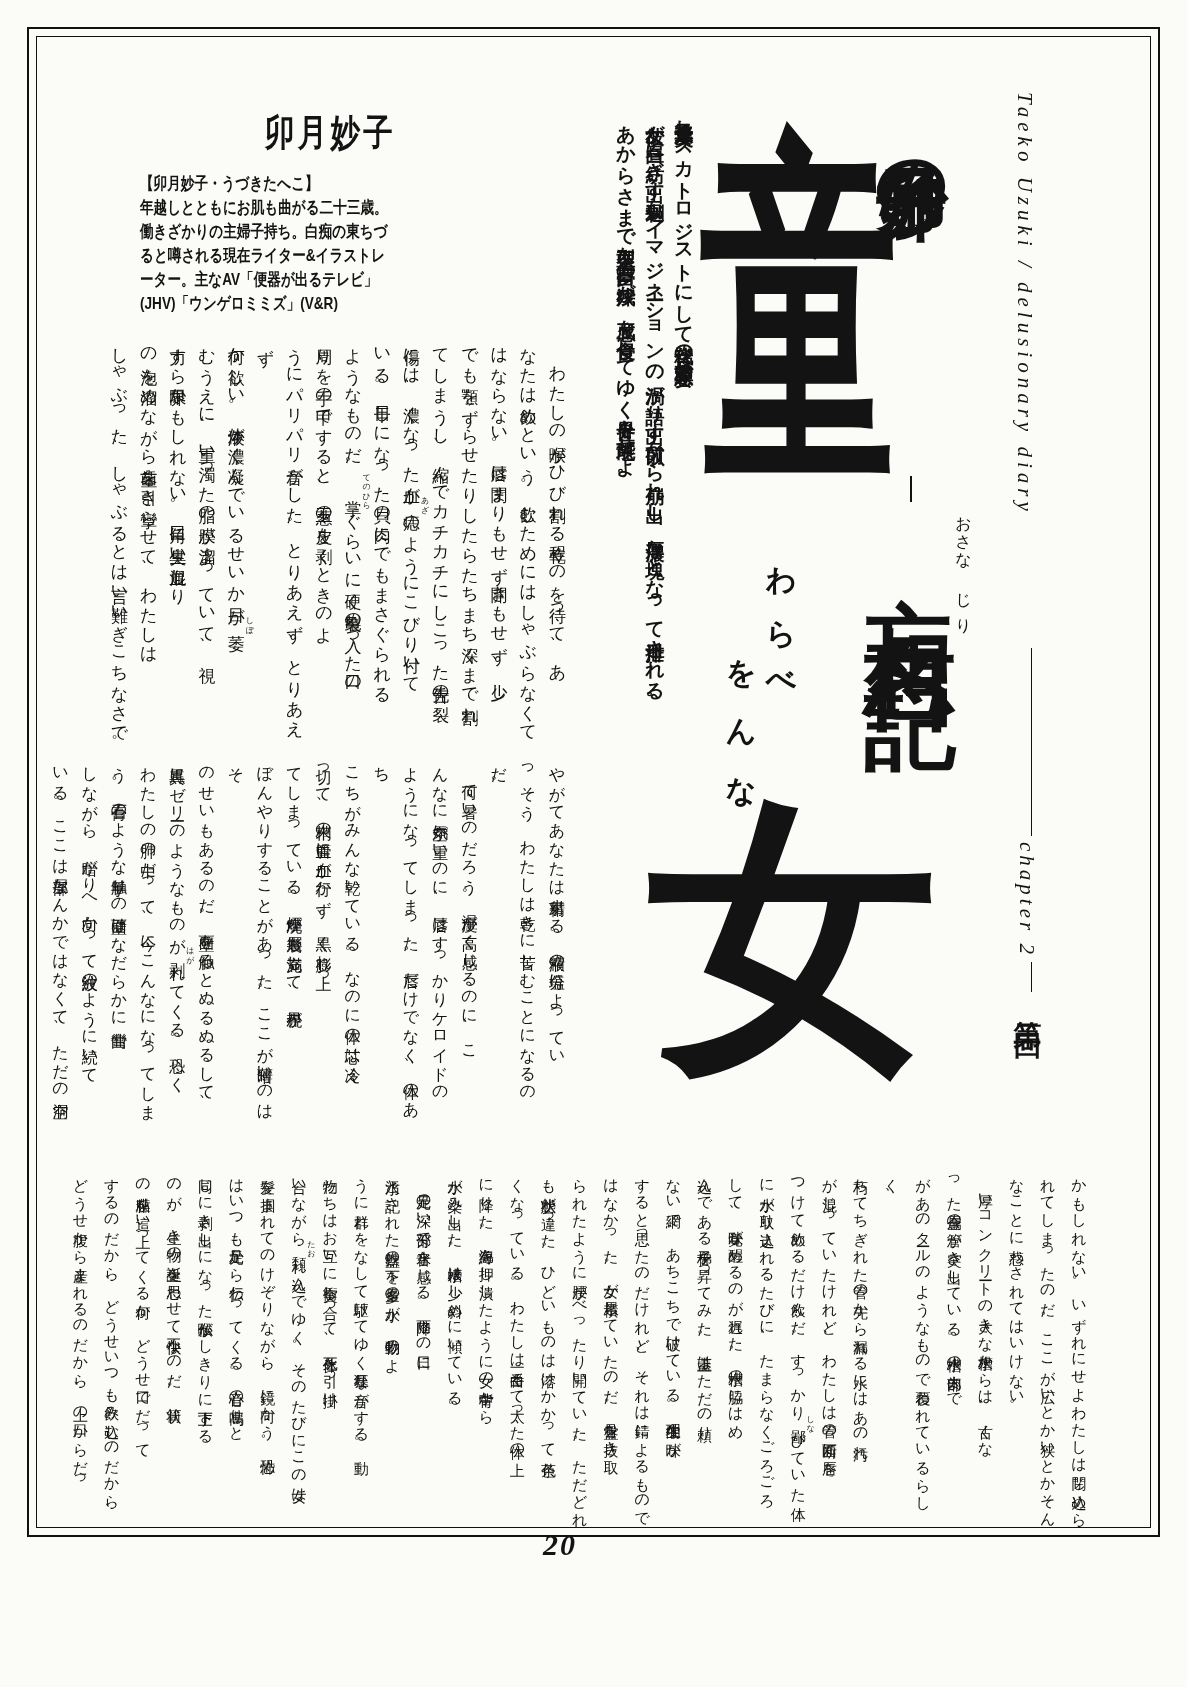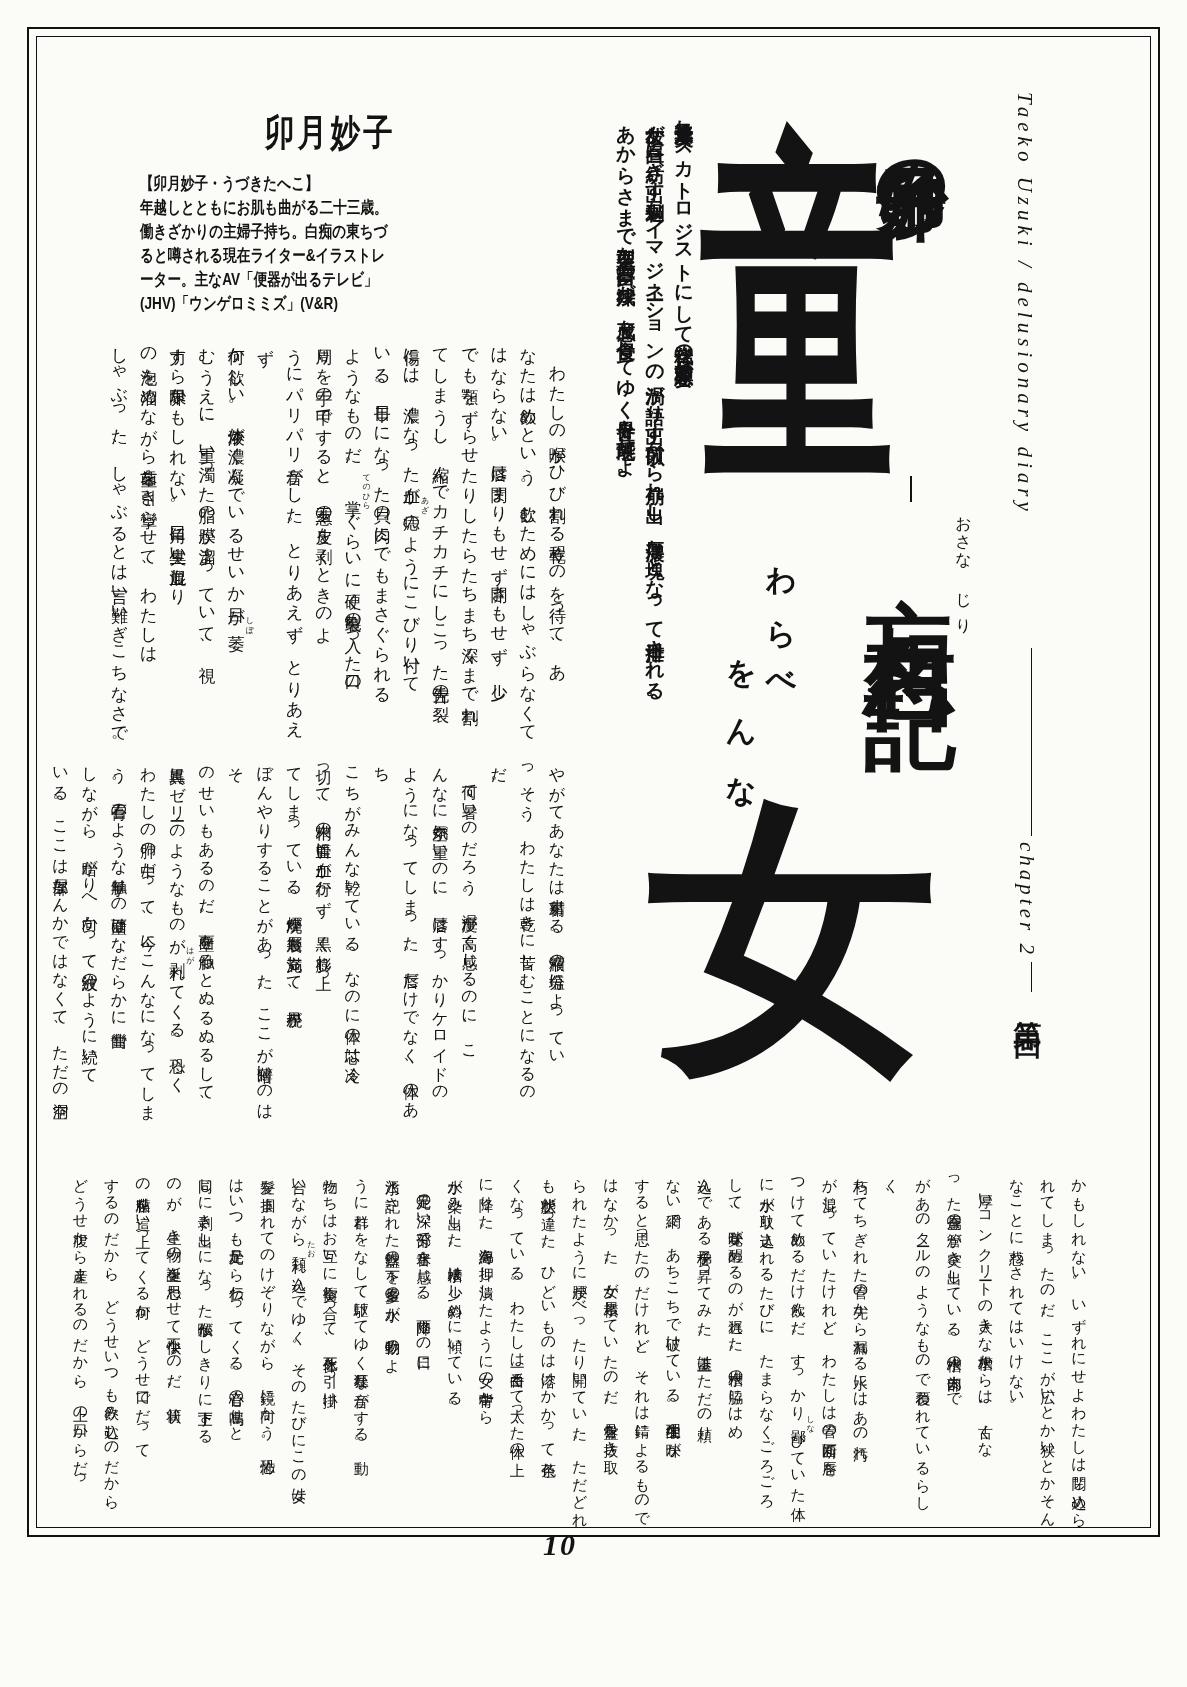--- a/index.html
+++ b/index.html
@@ -144,14 +144,14 @@
 物たちはお互いに衝突し合って、死体を引っ掛け
 合いながら<ruby>頽<rt>たお</rt></ruby>れ込んでゆく。そのたびにこの女は
 髪を掴まれてのけぞりながら、鏡に向かう。恐怖
 はいつも足元から伝わってくる。心音の高鳴りと
 同じに剥き出しになった喉仏がしきりに上下する
 のが、生き物の誕生を思わせて不快なのだ。筒状
 の粘膜を這い上ってくる何か。どうせ口でだって
 するのだから、どうせいつも飲み込むのだから、
 どうせ腹から産まれるのだから、上の口からだっ</div>
 
-  <div class="page-number">10</div>
+  <div class="page-number">20</div>
 </div>
 
 </body></html>

